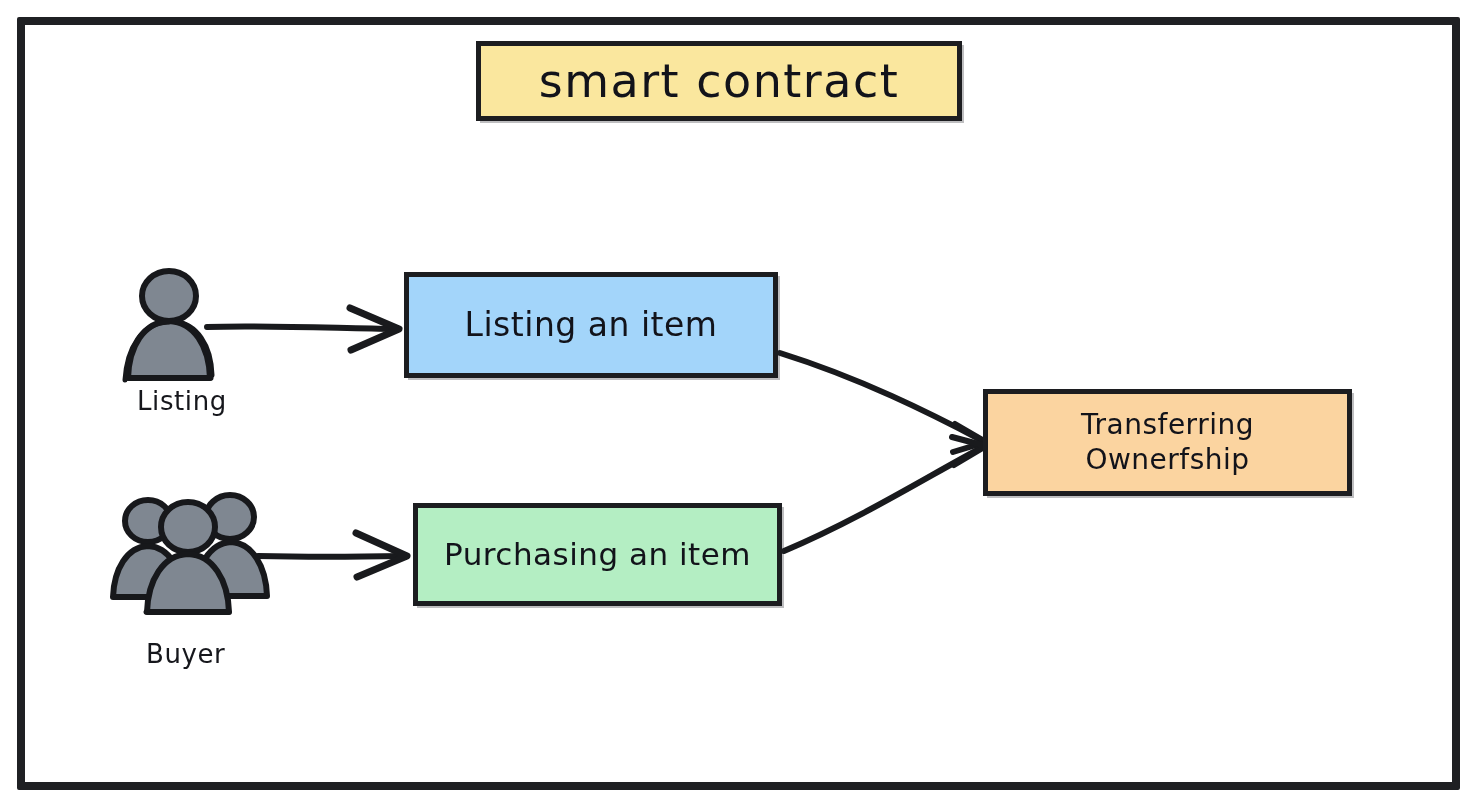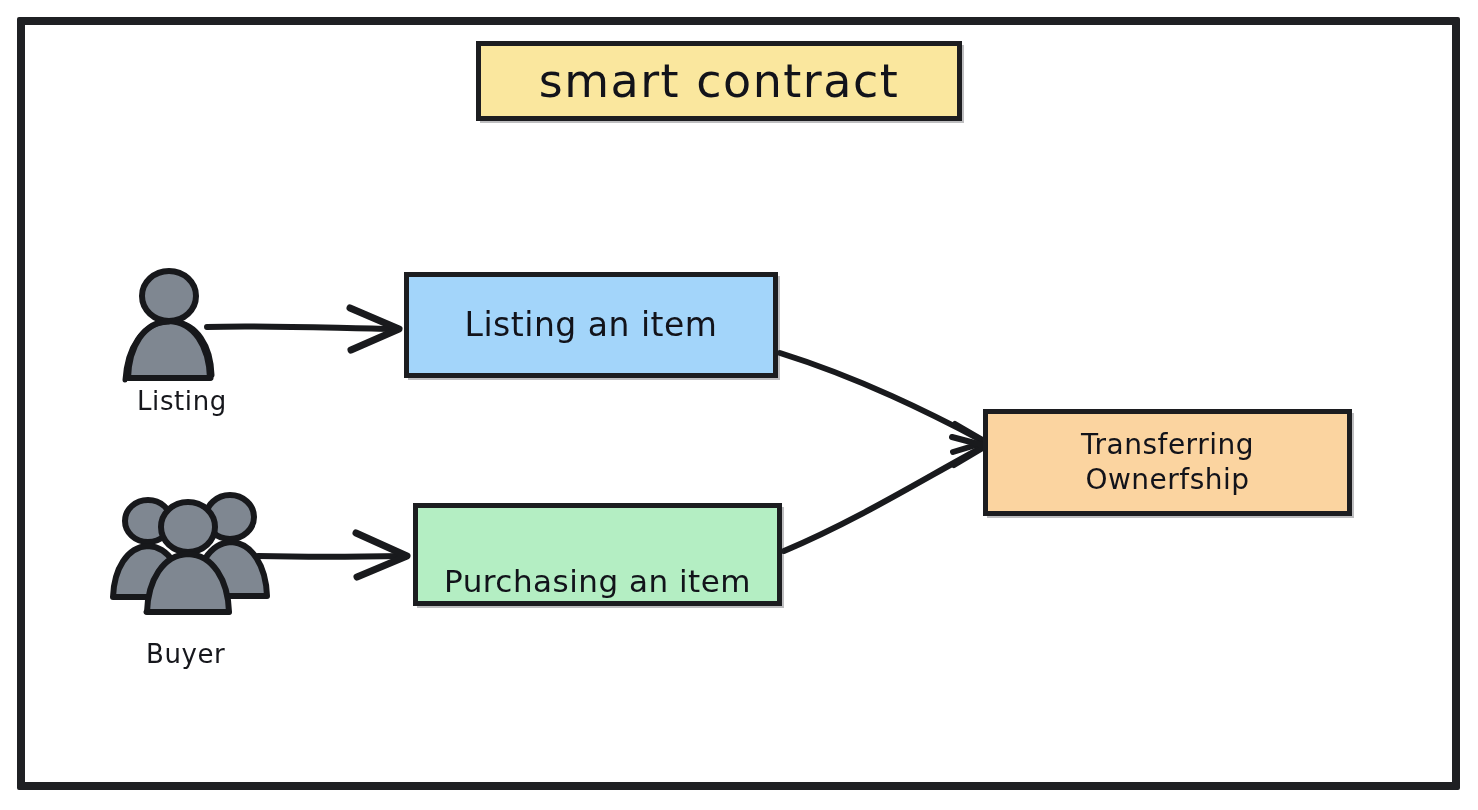--- a/index.html
+++ b/index.html
@@ -60,30 +60,28 @@
     width: 374px;
     height: 106px;
     font-size: 33px;
   }
   #node-purchasing {
     left: 413px;
     top: 503px;
     width: 369px;
     height: 103px;
     font-size: 31px;
-    align-items: flex-end;
   }
   #node-transfer {
     left: 983px;
     top: 389px;
     width: 369px;
     height: 107px;
     font-size: 28px;
     padding: 16px 14px;
-    margin-top: 20px;
   }
   .node-label {
     display: block;
     white-space: pre-line;
   }
 
   
   .actor {
     position: absolute;
   }

